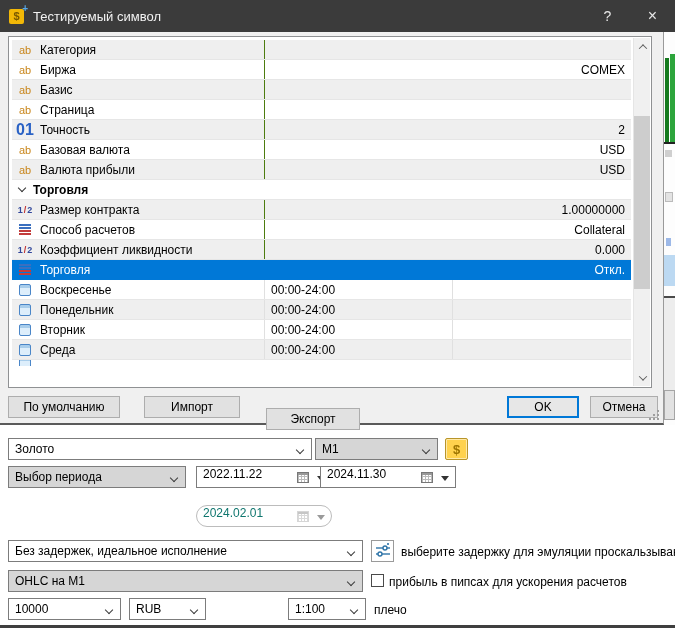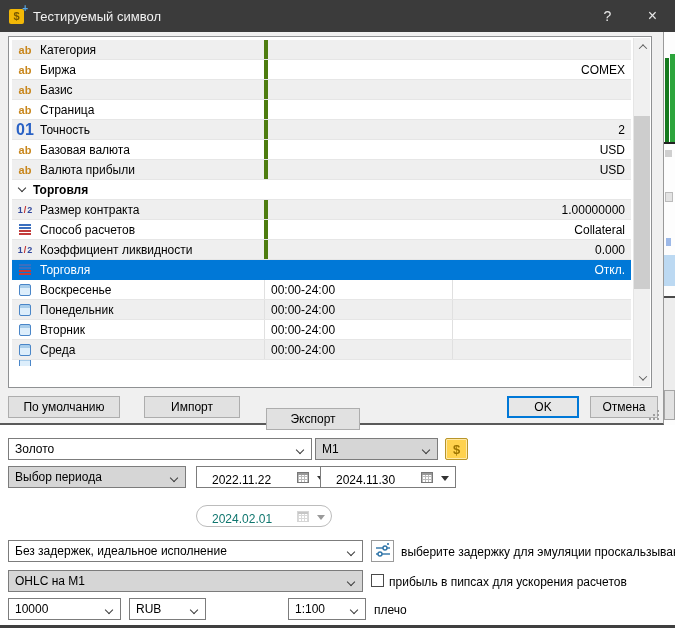--- a/index.html
+++ b/index.html
@@ -32,30 +32,30 @@
     background:#fff; border:1px solid #8f9193;
   }
   .props-inner { position:absolute; inset:1px; background:#fff; padding-top:2px; overflow:hidden; }
   .rows-area { position:absolute; left:2px; top:2px; right:19px; bottom:0; overflow:hidden; }
   .trow { position:relative; display:flex; height:20px; border-bottom:1px solid #e6e6e6; background:#fff; }
   .trow.alt { background:#efefef; }
   .trow.sel { background:#0078d7; color:#fff; border-bottom-color:#0078d7; }
   .trow.partial { height:6px; border-bottom:none; overflow:hidden; }
   .c1 { width:252px; display:flex; align-items:center; padding-left:4px; overflow:hidden; white-space:nowrap; }
   .c2v { flex:1; display:flex; align-items:center; justify-content:flex-end; padding-right:6px;
-    border-left:4px solid #4d7c0f; white-space:nowrap; }
+    border-left:1px solid #4d7c0f; white-space:nowrap; }
   .trow.sel .c2v { border-left-color:#0078d7; }
   .c2 { width:188px; display:flex; align-items:center; padding-left:6px; border-left:1px solid #e0e0e0; white-space:nowrap; }
   .c3 { flex:1; display:flex; align-items:center; padding-left:6px; border-left:1px solid #e0e0e0; white-space:nowrap; }
   .hdr { font-weight:bold; }
   .sec-chev { width:6px; height:6px; border-right:1px solid #333; border-bottom:1px solid #333;
     transform:rotate(45deg); margin:0 8px 3px 3px; flex:none; }
   .sec-label { font-weight:bold; }
   .ic { flex:none; width:18px; margin-right:6px; display:flex; align-items:center; justify-content:center; }
-  .text-icon { color:#c8861c; font-size:11px; font-weight:bold; letter-spacing:0; }
+  .text-icon { color:#c8861c; font-size:11px; font-weight:normal; letter-spacing:0; }
   .number-icon { color:#2a62c5; font-size:16px; font-weight:bold; }
   .fraction-icon { font-size:9px; font-weight:bold; }
   .fraction-icon .fn { color:#31479b; }
   .fraction-icon .fs { color:#c03030; margin:0 1px; }
   .fraction-icon .fd { color:#31479b; text-decoration:none; }
   .list-icon { width:12px; height:11px; margin:0 9px 0 3px;
     background:linear-gradient(#3a6fbf 0 2px,transparent 2px 3px,#3a6fbf 3px 5px,transparent 5px 6px,
       #c23b3b 6px 8px,transparent 8px 9px,#c23b3b 9px 11px); }
   .calendar-icon { width:12px; height:12px; margin:0 9px 0 3px; border:1px solid #4a86c8; border-radius:2px;
     background:linear-gradient(#a8cdeb 0 3px,#ddeefb 3px); }
@@ -96,21 +96,21 @@
   .frag-line2 { left:0; top:264px; width:11px; height:2px; background:#4a4a4a; }
   .frag-panel { left:0; top:266px; width:11px; height:92px; background:#ededed; }
   .frag-btn { left:0; top:358px; width:11px; height:30px; background:#e2e2e2; border:1px solid #a5a5a5; }
   
   .combo { position:absolute; height:22px; border:1px solid #7c7c7c; background:#fff;
     display:flex; align-items:center; padding:0 22px 0 6px; white-space:nowrap; overflow:hidden; }
   .combo.gray { background:#d6d6d6; }
   .combo .chev { position:absolute; right:8px; top:8px; width:6px; height:6px;
     border-right:1px solid #3c3c3c; border-bottom:1px solid #3c3c3c; transform:rotate(45deg); }
   .datef { position:absolute; height:22px; width:136px; border:1px solid #7c7c7c; background:#fff;
-    display:flex; align-items:flex-end; padding-left:15px; }
+    display:flex; align-items:flex-start; padding-left:6px; }
   .calgrid { position:absolute; right:22px; top:5px; width:12px; height:11px; border:1px solid #777;
     background:
       linear-gradient(#999 0 2px, transparent 2px),
       repeating-linear-gradient(90deg,#bbb 0 1px,transparent 1px 3px),
       repeating-linear-gradient(#bbb 0 1px,transparent 1px 3px); }
   .tri { position:absolute; right:6px; top:9px; width:0; height:0;
     border-left:4px solid transparent; border-right:4px solid transparent; border-top:5px solid #333; }
   .datef.disabled { border-color:#bcbcbc; color:#0f766e;border-radius:11px; }
   .datef.disabled .calgrid { border-color:#b5b5b5; opacity:.55; }
   .datef.disabled .tri { border-top-color:#9a9a9a; }

